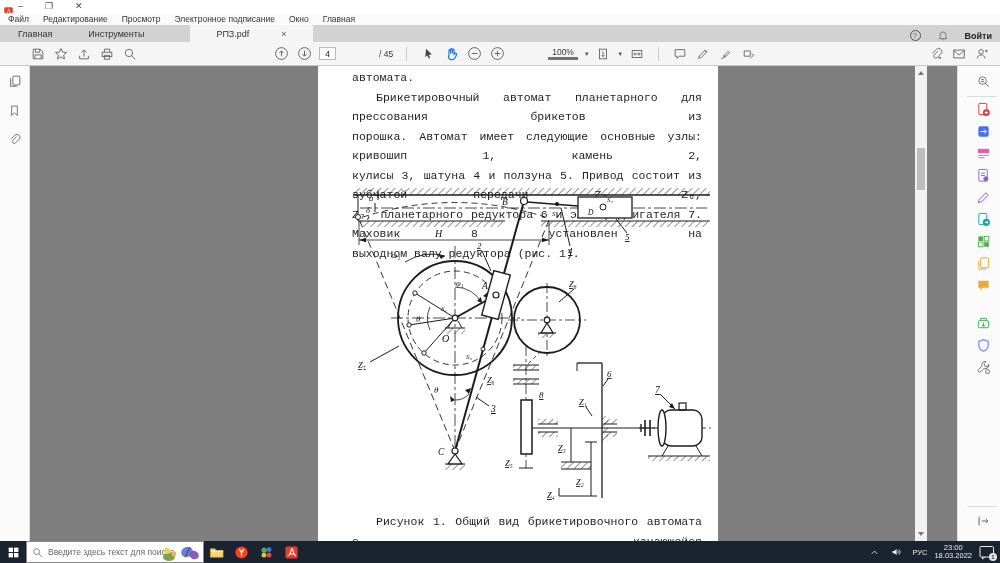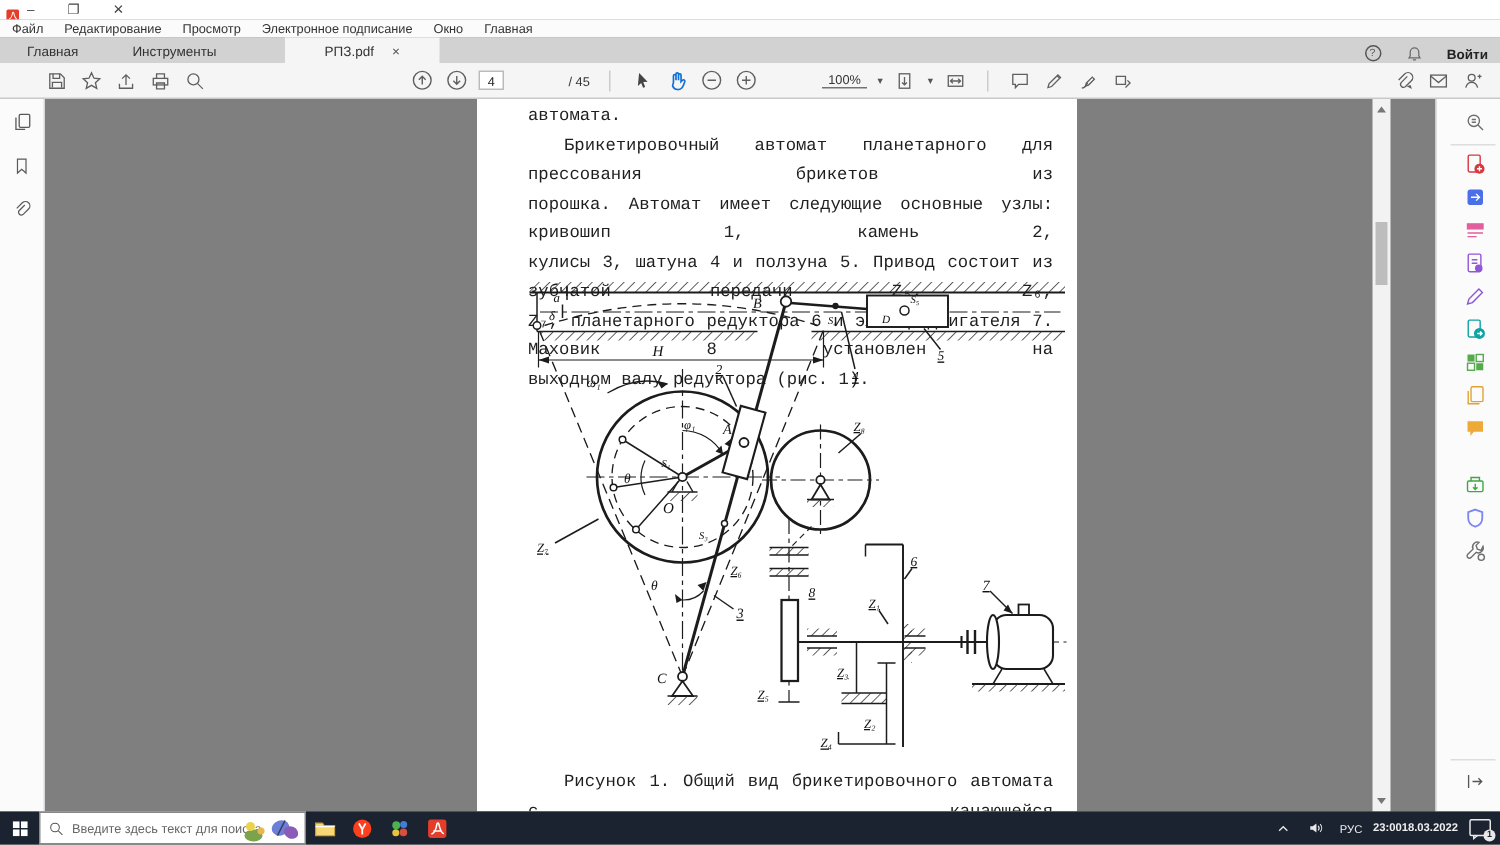--- a/index.html
+++ b/index.html
@@ -14,21 +14,21 @@
   .winbtns { display:flex; gap:22px; margin-right:22px; }
   .winbtns span { font-size:9px; color:#444; line-height:13px; cursor:default; }
 
   
   .menubar { position:absolute; left:0; top:13px; width:1000px; height:12px; background:#fbfbfb; display:flex; align-items:center; gap:14px; padding-left:8px; }
   .menubar span { font-size:8.5px; color:#333; }
 
   
   .tabbar { position:absolute; left:0; top:25px; width:1000px; height:17px; background:#d2d2d2; display:flex; align-items:stretch; }
   .tab { font-size:9px; color:#333; display:flex; align-items:center; padding:0 18px; }
-  .tab.doc { background:#f5f5f5; padding:0 26px; gap:12px; margin-left:28px; }
+  .tab.doc { background:#f5f5f5; padding:0 26px; gap:32px; margin-left:28px; }
   .tab .x { color:#555; font-size:9px; }
   .tabbar-right { position:absolute; right:8px; top:0; height:21px; display:flex; align-items:center; gap:14px; }
   .help-circle { width:11px; height:11px; border:1px solid #555; border-radius:50%; font-size:7px; color:#555; display:flex; align-items:center; justify-content:center; }
   .signin { font-size:9px; color:#222; font-weight:bold; }
 
   
   .toolbar { position:absolute; left:0; top:42px; width:1000px; height:24px; background:#f5f5f5; border-bottom:1px solid #c9c9c9; display:flex; align-items:center; }
   .ic { width:16px; height:16px; display:flex; align-items:center; justify-content:center; }
   .ic svg { display:block; }
   .tsep { width:1px; height:14px; background:#ccc; margin:0 6px; }
@@ -68,21 +68,21 @@
 
   
   .taskbar { position:absolute; left:0; top:541px; width:1000px; height:22px; background:#1c2330; display:flex; align-items:center; }
   .tb-start { width:26px; height:22px; display:flex; align-items:center; justify-content:center; }
   .tb-search { width:178px; height:22px; background:#fff; border:1px solid #888; display:flex; align-items:center; padding:0 5px; gap:5px; position:relative; }
   .tb-search .ph { font-size:8.5px; color:#666; white-space:nowrap; }
   .tb-deco { position:absolute; right:2px; top:1px; }
   .tb-ic { width:25px; height:22px; display:flex; align-items:center; justify-content:center; }
   .tray { position:absolute; right:4px; top:0; height:22px; display:flex; align-items:center; gap:7px; }
   .tray .txt { font-size:7.5px; color:#eee; }
-  .clockblk { display:flex; flex-direction:row; align-items:center; line-height:8px;font-weight:bold; }
+  .clockblk { display:flex; flex-direction:column; align-items:center; line-height:8px; }
   .clockblk span { font-size:7.5px; color:#eee; }
   .notif { position:relative; width:17px; height:15px; }
   .notif .badge { position:absolute; right:-1px; bottom:-1px; width:8px; height:8px; border-radius:50%; background:#e8e8e8; color:#1c2330; font-size:6px; line-height:8px; text-align:center; font-weight:bold; }
 </style>
 </head>
 <body>
 
 <div class="app">
 
   <div class="titlebar">
@@ -207,21 +207,21 @@
           </svg>
         </span>
       <span class="ic">
           <svg viewBox="0 0 16 16" width="15" height="15">
             <g fill="none" stroke="#5f5f5f">
               <circle cx="8" cy="8" r="6.3"></circle>
               <path d="M5 8h6M8 5v6"></path>
             </g>
           </svg>
         </span>
-      <span class="ttext" style="border-bottom:1px solid #737373;padding:0 4px;">100%</span>
+      <span class="ttext" style="border-bottom:3px solid #737373;padding:0 4px;">100%</span>
       <span class="caret">▾</span>
       <span class="ic">
           <svg viewBox="0 0 16 16" width="14" height="14">
             <g fill="none" stroke="#5f5f5f">
               <rect x="4" y="2.5" width="8" height="11"></rect>
               <path d="M8 5v6M6.2 9.2 8 11l1.8-1.8"></path>
             </g>
           </svg>
         </span>
       <span class="caret">▾</span>

